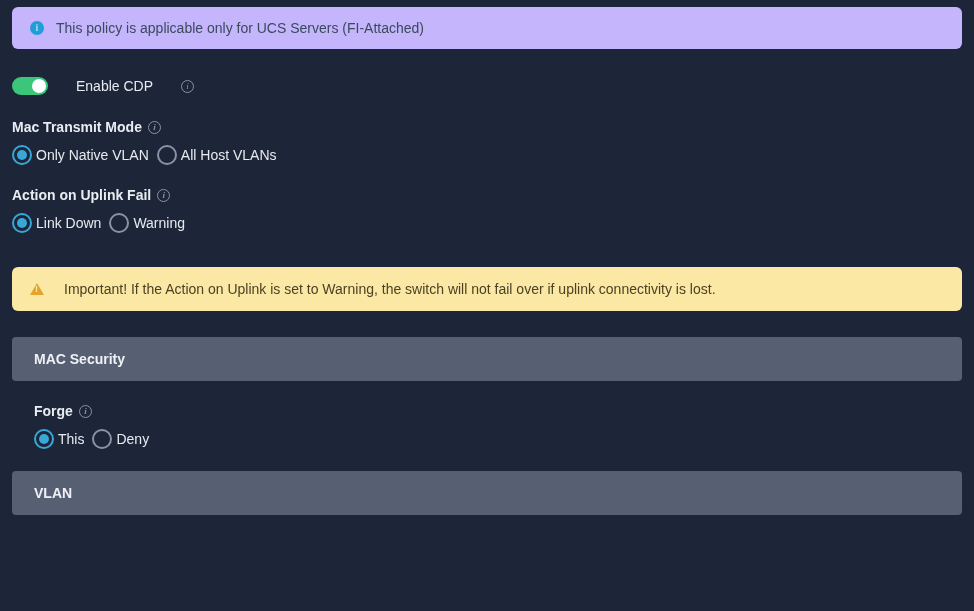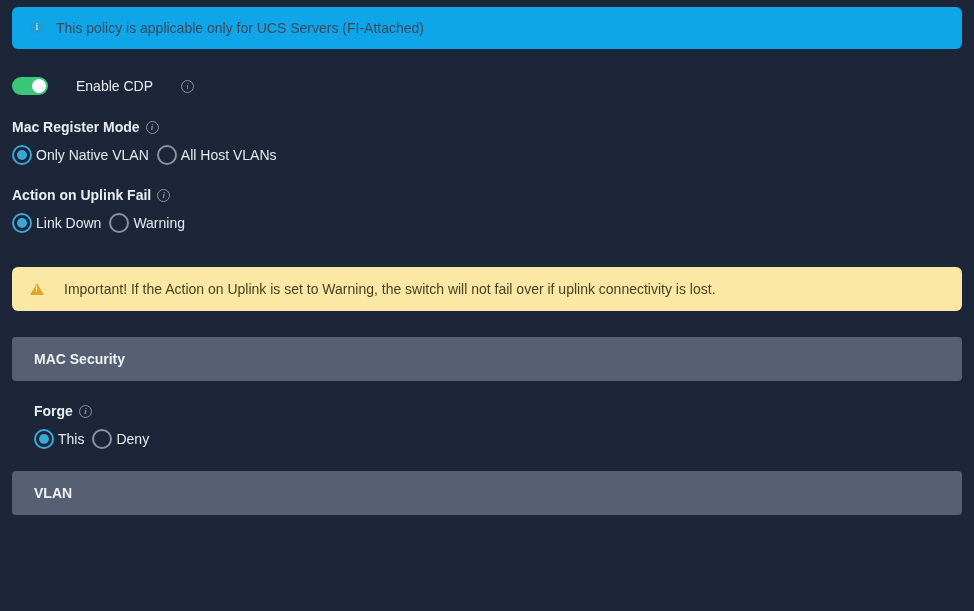--- a/index.html
+++ b/index.html
@@ -5,26 +5,26 @@
   * { box-sizing: border-box; margin: 0; padding: 0; }
   body {
     background: #1d2638;
     font-family: -apple-system, BlinkMacSystemFont, "Segoe UI", Helvetica, Arial, sans-serif;
     font-size: 14px;
     color: #ffffff;
     width: 974px;
     padding: 7px 12px 0 12px;
   }
   .info-banner {
-    background: #0ea5e9;
+    background: #c4b5fd;
     color: #3a4a5c;
     border-radius: 6px;
     padding: 13px 18px;
     display: flex;
-    align-items: flex-start;
+    align-items: center;
     gap: 12px;
     margin-bottom: 28px;
   }
   .info-banner .icon-circle {
     width: 14px; height: 14px; flex: 0 0 14px;
     border-radius: 50%;
     background: #1f9ed8;
     position: relative;
   }
   .info-banner .icon-circle::after {
@@ -161,21 +161,21 @@
   <span>This policy is applicable only for UCS Servers (FI-Attached)</span>
 </div>
 
 <div class="toggle-row">
   <div class="toggle"></div>
   <span class="toggle-label">Enable CDP</span>
   <span class="help"></span>
 </div>
 
 <div class="group-label">
-  <span>Mac Register Mode</span>
+  <span>Mac Transmit Mode</span>
   <span class="help"></span>
 </div>
 <div class="radio-row">
   <span class="radio selected"></span>
   <span class="radio-label">Only Native VLAN</span>
   <span class="radio"></span>
   <span class="radio-label">All Host VLANs</span>
 </div>
 
 <div class="group-label">

